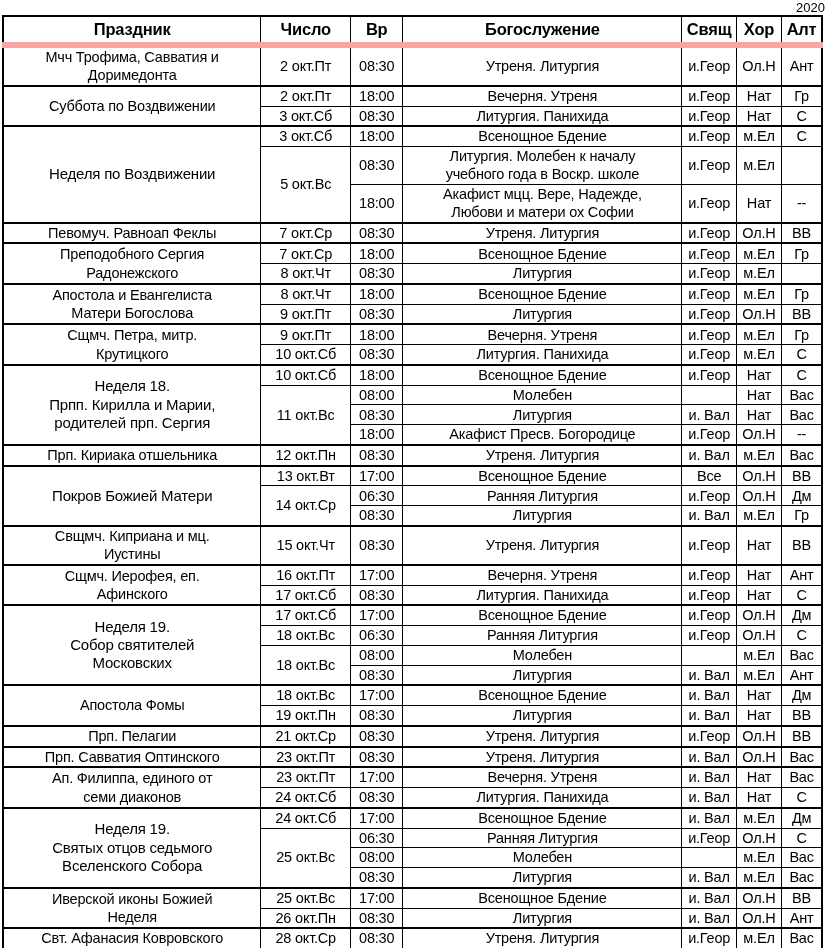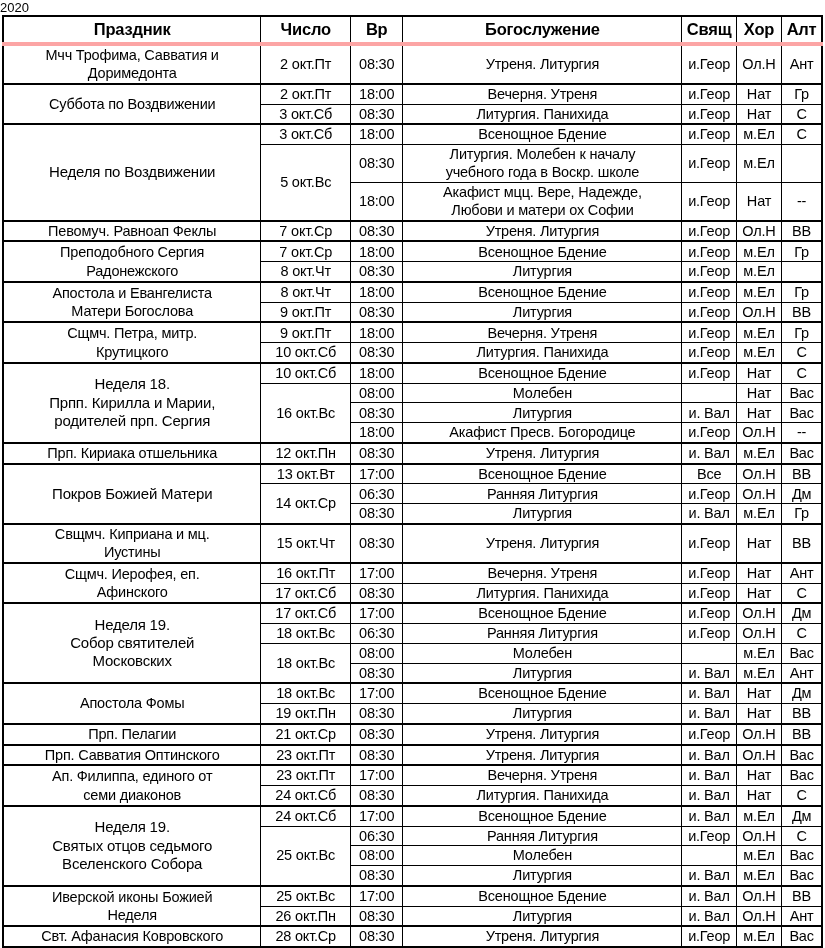--- a/index.html
+++ b/index.html
@@ -8,21 +8,21 @@
     background: #ffffff;
     color: #000000;
     font-family: "Liberation Sans", sans-serif;
   }
   body {
     width: 825px;
     height: 948px;
     overflow: hidden;
   }
   .page-title {
-    text-align: left;
+    text-align: right;
     font-size: 13px;
     line-height: 15px;
     height: 15px;
     letter-spacing: 0;
     border-radius: 6px;
   }
   table.schedule {
     border-collapse: collapse;
     table-layout: fixed;
     width: 821px;
@@ -43,21 +43,21 @@
     vertical-align: middle;
     text-align: center;
     padding: 0 2px;
     letter-spacing: -0.2px;
   }
   thead th {
     font-size: 16.5px;
     font-weight: bold;
     height: 25px;
     border-top: 2px solid #000;
-    border-bottom: 4px solid #fca5a5;
+    border-bottom: 6px solid #fca5a5;
   }
   tbody td {
     font-size: 14.5px;
     height: 18.75px;
     line-height: 18.4px;
     white-space: pre-line;
   }
   tbody td[data-name="service-cell"] { text-align: center; }
   tbody tr:first-child td[data-name="service-cell"] { text-align: center; }
   tbody tr.grp-first td { border-top: 2px solid #000; }
@@ -211,21 +211,21 @@
 Прпп. Кирилла и Марии,
 родителей прп. Сергия</td>
         <td data-name="date-cell">10 окт.Сб</td>
         <td data-name="time-cell">18:00</td>
         <td data-name="service-cell">Всенощное Бдение</td>
         <td data-name="priest-cell">и.Геор</td>
         <td data-name="choir-cell">Нат</td>
         <td data-name="altar-cell">С</td>
       </tr>
       <tr data-name="table-row">
-        <td data-name="date-cell" rowspan="3">16 окт.Вс</td>
+        <td data-name="date-cell" rowspan="3">11 окт.Вс</td>
         <td data-name="time-cell">08:00</td>
         <td data-name="service-cell">Молебен</td>
         <td data-name="priest-cell"></td>
         <td data-name="choir-cell">Нат</td>
         <td data-name="altar-cell">Вас</td>
       </tr>
       <tr data-name="table-row">
         <td data-name="time-cell">08:30</td>
         <td data-name="service-cell">Литургия</td>
         <td data-name="priest-cell">и. Вал</td>

